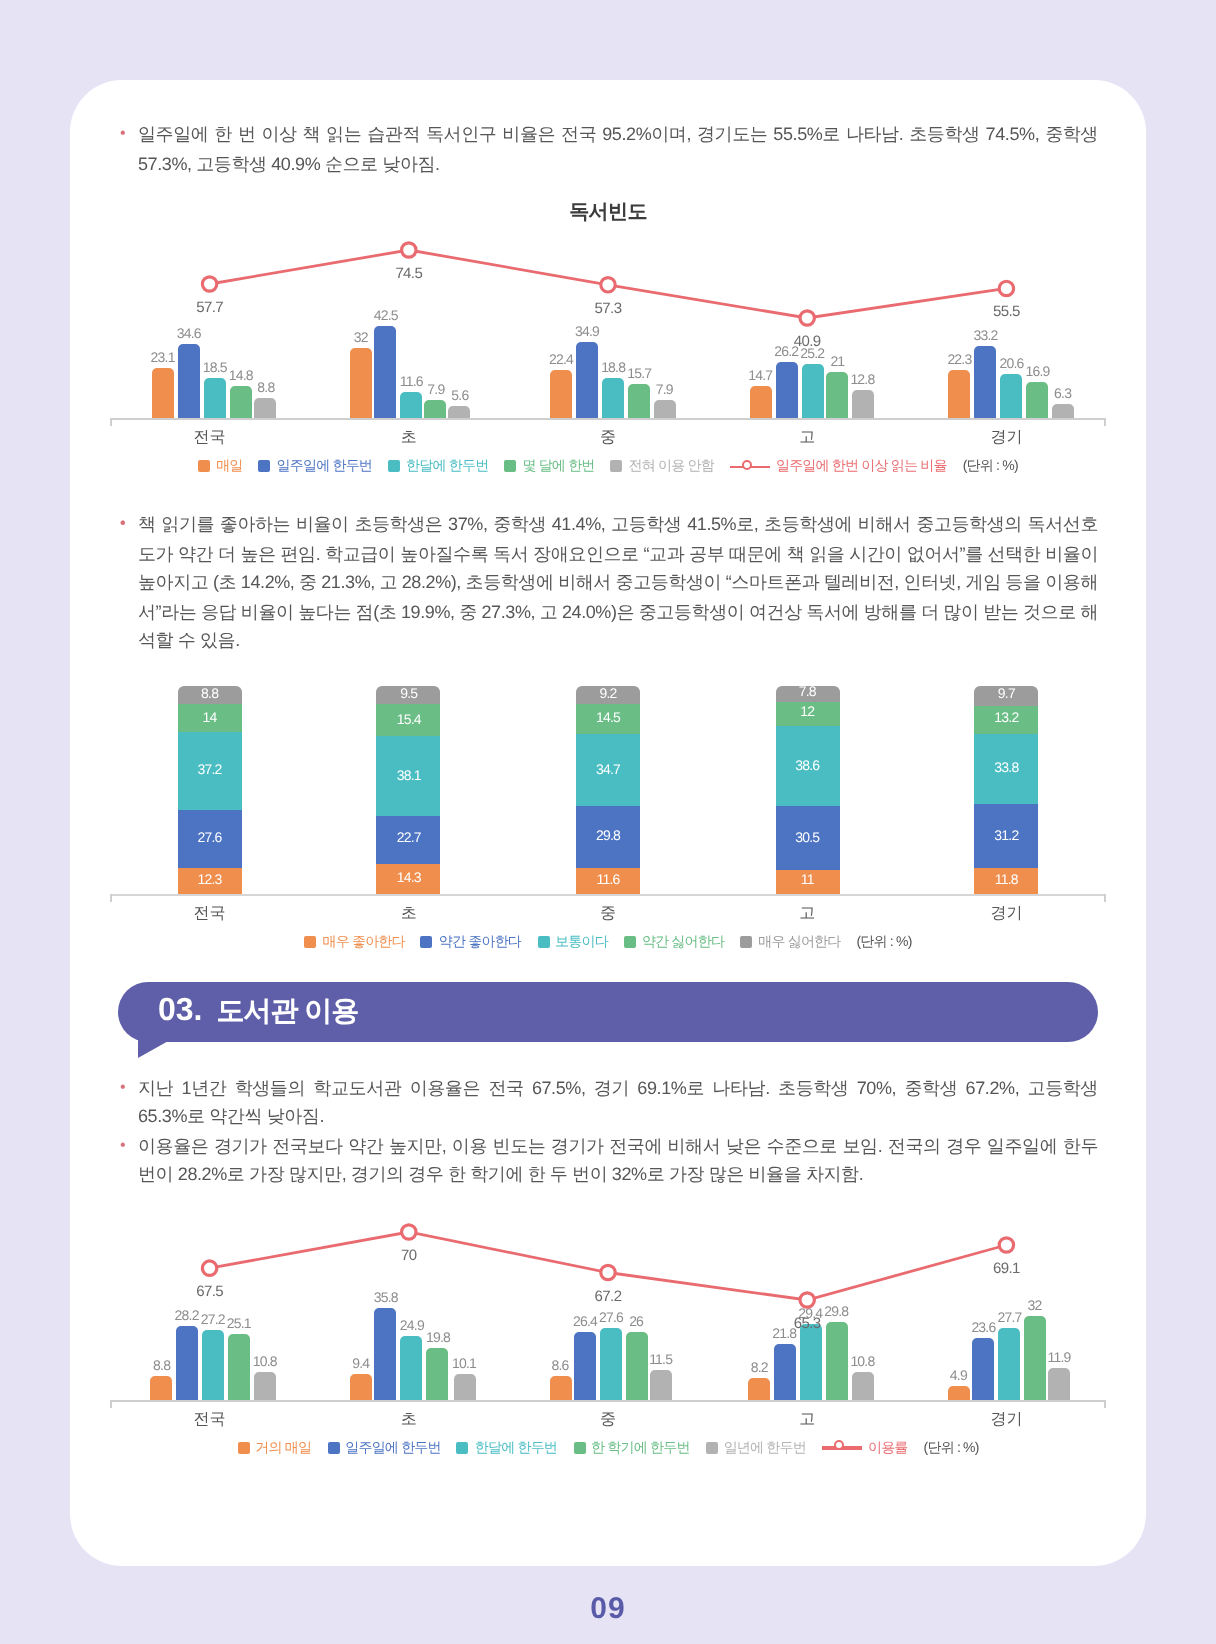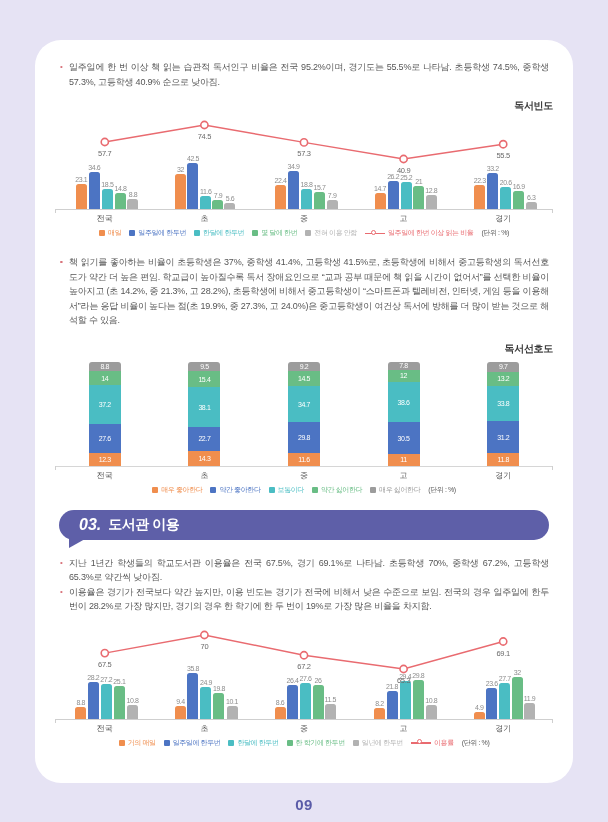--- a/index.html
+++ b/index.html
@@ -22,21 +22,21 @@
     font-size:9px; line-height:14.5px; color:#565656;
     text-align:justify; letter-spacing:-0.2px;
   }
   .bullet .dot {
     position:absolute; left:1px; top:0;
     color:#d9737b; font-size:8px;
   }
   
   .chart { width:498px; margin:0 auto; }
   .chart-title {
-    text-align:right; font-size:10px; font-weight:bold;
+    text-align:center; font-size:10px; font-weight:bold;
     color:#3c3c3c; letter-spacing:-0.3px; margin-bottom:5px;
   }
   .plot {
     position:relative; width:498px;
     border-bottom:1px solid #cfcfcf;
   }
   .plot.grouped { height:92px; }
   .plot.stacked { height:106px; border-bottom-color:#d6d6d6; }
   .plot::before, .plot::after {
     content:''; position:absolute; bottom:-4px; width:1px; height:4px; background:#cfcfcf;
@@ -79,21 +79,21 @@
   
   .sec-header {
     position:relative; margin:14px 4px 16px 4px; height:30px;
     background:#5e5fa8; border-radius:16px;
     display:flex; align-items:center; gap:7px; padding:0 20px;
   }
   .sec-header::after {
     content:''; position:absolute; left:10px; bottom:-8px;
     border-top:9px solid #5e5fa8; border-right:16px solid transparent;
   }
-  .sec-num { color:#fff; font-size:16px; font-weight:bold;font-style:italic; }
+  .sec-num { color:#fff; font-size:16px; font-weight:bold; }
   .sec-title { color:#fff; font-size:14px; font-weight:bold; letter-spacing:-0.5px; } .mt10{margin-top:10px;} .mt14{margin-top:14px;}
   .mt16{margin-top:16px;}
   .pagenum {
     margin-top:13px; text-align:center;
     font-size:15px; font-weight:bold; color:#5a5ba8; letter-spacing:0.5px;
   }
 </style>
 </head>
 <body>
 
@@ -268,21 +268,20 @@
         <span class="leg-unit">(단위 : %)</span>
       </div>
   </div>
 
   <div class="bullets mt16">
     <div class="bullet"><span class="dot">•</span></div>
     <div class="bullet"><span class="dot">•</span><span>책 읽기를 좋아하는 비율이 초등학생은 37%, 중학생 41.4%, 고등학생 41.5%로, 초등학생에 비해서 중고등학생의 독서선호도가 약간 더 높은 편임. 학교급이 높아질수록 독서 장애요인으로 “교과 공부 때문에 책 읽을 시간이 없어서”를 선택한 비율이 높아지고 (초 14.2%, 중 21.3%, 고 28.2%), 초등학생에 비해서 중고등학생이 “스마트폰과 텔레비전, 인터넷, 게임 등을 이용해서”라는 응답 비율이 높다는 점(초 19.9%, 중 27.3%, 고 24.0%)은 중고등학생이 여건상 독서에 방해를 더 많이 받는 것으로 해석할 수 있음.</span></div>
   </div>
 
   <div class="chart mt14">
-    <div class="chart-title">독서선호도</div>
     <div class="plot stacked">
         <div class="stack-col" style="left: 33.8px;">
           <div class="seg top" style="height: 9.152px; background: rgb(156, 156, 156);">
             <span>8.8</span>
           </div>
           <div class="seg" style="height: 14.56px; background: rgb(105, 189, 133);">
             <span>14</span>
           </div>
           <div class="seg" style="height: 38.688px; background: rgb(74, 189, 195);">
             <span>37.2</span>
@@ -395,21 +394,21 @@
       </div>
   </div>
 
   <div class="sec-header">
     <span class="sec-num">03.</span>
     <span class="sec-title">도서관 이용</span>
   </div>
 
   <div class="bullets">
     <div class="bullet"><span class="dot">•</span><span>지난 1년간 학생들의 학교도서관 이용율은 전국 67.5%, 경기 69.1%로 나타남. 초등학생 70%, 중학생 67.2%, 고등학생 65.3%로 약간씩 낮아짐.</span></div>
-    <div class="bullet"><span class="dot">•</span><span>이용율은 경기가 전국보다 약간 높지만, 이용 빈도는 경기가 전국에 비해서 낮은 수준으로 보임. 전국의 경우 일주일에 한두 번이 28.2%로 가장 많지만, 경기의 경우 한 학기에 한 두 번이 19%로 가장 많은 비율을 차지함.</span></div>
+    <div class="bullet"><span class="dot">•</span><span>이용율은 경기가 전국보다 약간 높지만, 이용 빈도는 경기가 전국에 비해서 낮은 수준으로 보임. 전국의 경우 일주일에 한두 번이 28.2%로 가장 많지만, 경기의 경우 한 학기에 한 두 번이 32%로 가장 많은 비율을 차지함.</span></div>
   </div>
 
   <div class="chart mt14">
     <div class="plot grouped">
         <div class="bar-group" style="left: 20.3px;">
           <div class="bar-col">
             <span class="bar-val">8.8</span>
             <div class="bar" style="height: 11.3073px; background: rgb(240, 142, 78);"></div>
           </div>
           <div class="bar-col">

